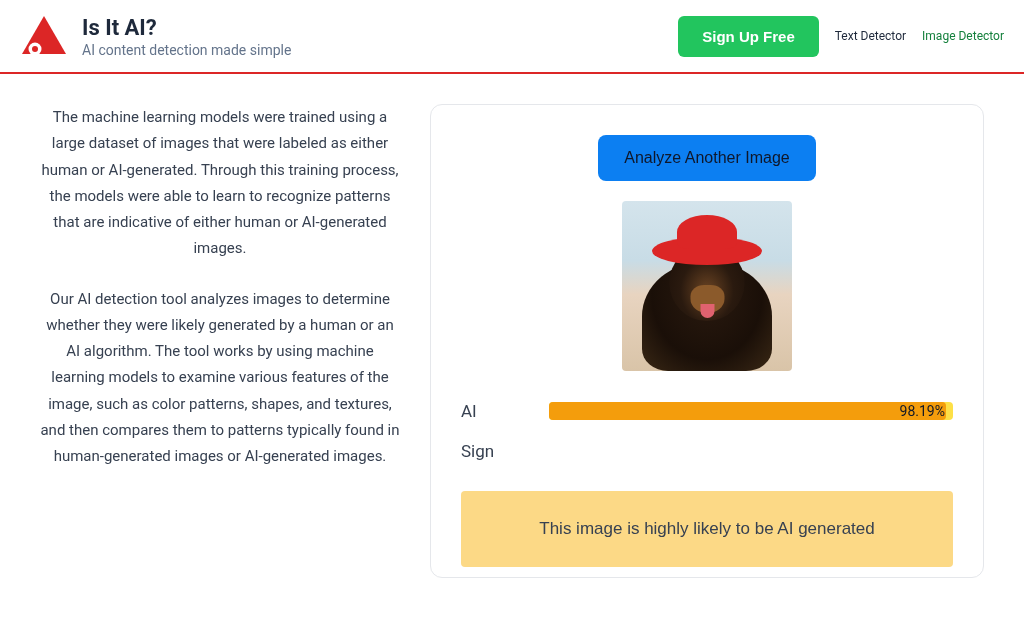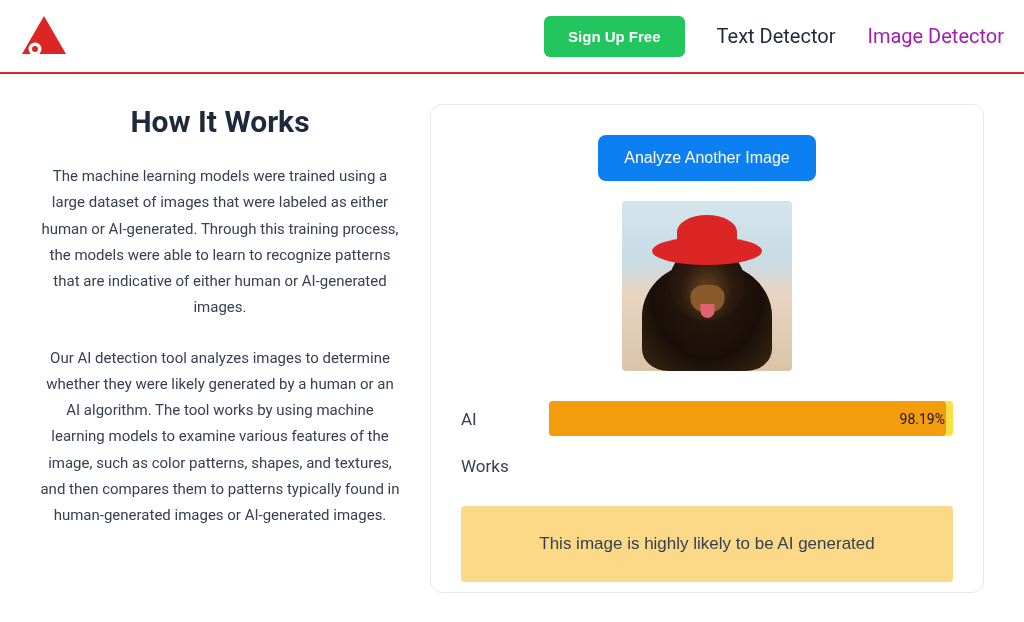--- a/index.html
+++ b/index.html
@@ -34,43 +34,43 @@
     .logo-subtitle {
       font-size: 14px;
       color: #64748b;
       margin-top: 2px;
     }
     
     .header-right {
       margin-left: auto;
       display: flex;
       align-items: center;
-      gap: 32px;
+      gap: 16px;
     }
     
     .signup-btn {
       background: #22c55e;
       color: #fff;
       border: none;
       padding: 12px 24px;
       font-size: 15px;
       font-weight: 600;
       border-radius: 6px;
       cursor: pointer;
     }
     
     .nav-link {
-      font-size: 20px;
+      font-size: 12px;
       color: #1e293b;
       text-decoration: none;
       cursor: pointer;
     }
     
     .nav-link.active {
-      color: #a21caf;
+      color: #15803d;
     }
     
     .main {
       display: flex;
       gap: 30px;
       padding: 30px 40px;
     }
     
     .left-col {
       flex: 0 0 360px;
@@ -94,21 +94,21 @@
     .right-col {
       flex: 1;
       border: 1px solid #e5e7eb;
       border-radius: 12px;
       padding: 30px 30px 10px 30px;
       text-align: center;
     }
     
     .analyze-btn {
       background: #0c7ff2;
-      color: #ffffff;
+      color: #0f172a;
       border: none;
       padding: 14px 26px;
       font-size: 16px;
       font-weight: 500;
       border-radius: 8px;
       cursor: pointer;
       margin-bottom: 20px;
     }
     
     .image-preview {
@@ -203,21 +203,21 @@
     
     .result-label {
       width: 70px;
       text-align: left;
       font-size: 17px;
       color: #374151;
     }
     
     .bar-container {
       flex: 1;
-      height: 35px;
+      height: 18px;
       background: #fde047;
       border-radius: 4px;
       position: relative;
       overflow: visible;
     }
     
     .bar-fill {
       height: 100%;
       border-radius: 4px;
     }
@@ -249,31 +249,34 @@
 
 <div class="header">
   <div class="logo-section">
     <div class="logo-icon">
       <svg viewBox="0 0 48 48" width="48" height="48">
         <polygon points="24,4 46,42 2,42" fill="#dc2626"></polygon>
         <circle cx="15" cy="37" r="6.5" fill="#fff"></circle>
         <circle cx="15" cy="37" r="3" fill="#dc2626"></circle>
       </svg>
     </div>
+    <div>
+      <div class="logo-title">Is It AI?</div>
+      <div class="logo-subtitle">AI content detection made simple</div>
+    </div>
   </div>
   <div class="header-right">
     <button class="signup-btn">Sign Up Free</button>
     <a class="nav-link">Text Detector</a>
     <a class="nav-link active">Image Detector</a>
   </div>
 </div>
 
 <div class="main">
   <div class="left-col">
-    <h2 class="section-title">How It Works</h2>
     <p class="desc-para">The machine learning models were trained using a large dataset of images that were labeled as either human or AI-generated. Through this training process, the models were able to learn to recognize patterns that are indicative of either human or AI-generated images.</p>
     <p class="desc-para">Our AI detection tool analyzes images to determine whether they were likely generated by a human or an AI algorithm. The tool works by using machine learning models to examine various features of the image, such as color patterns, shapes, and textures, and then compares them to patterns typically found in human-generated images or AI-generated images.</p>
   </div>
 
   <div class="right-col">
     <button class="analyze-btn">Analyze Another Image</button>
     
     <div class="image-preview">
       <div class="dog-body"></div>
       <div class="dog-face">
@@ -289,18 +292,18 @@
     
     <div class="result-row">
       <div class="result-label">AI</div>
       <div class="bar-container">
         <div class="bar-fill ai"></div>
         <div class="bar-percent">98.19%</div>
       </div>
     </div>
     
     <div class="result-row">
-      <div class="result-label">Works</div>
+      <div class="result-label">Sign</div>
     </div>
     
     <div class="verdict-banner">This image is highly likely to be AI generated</div>
   </div>
 </div>
 
 </body></html>

